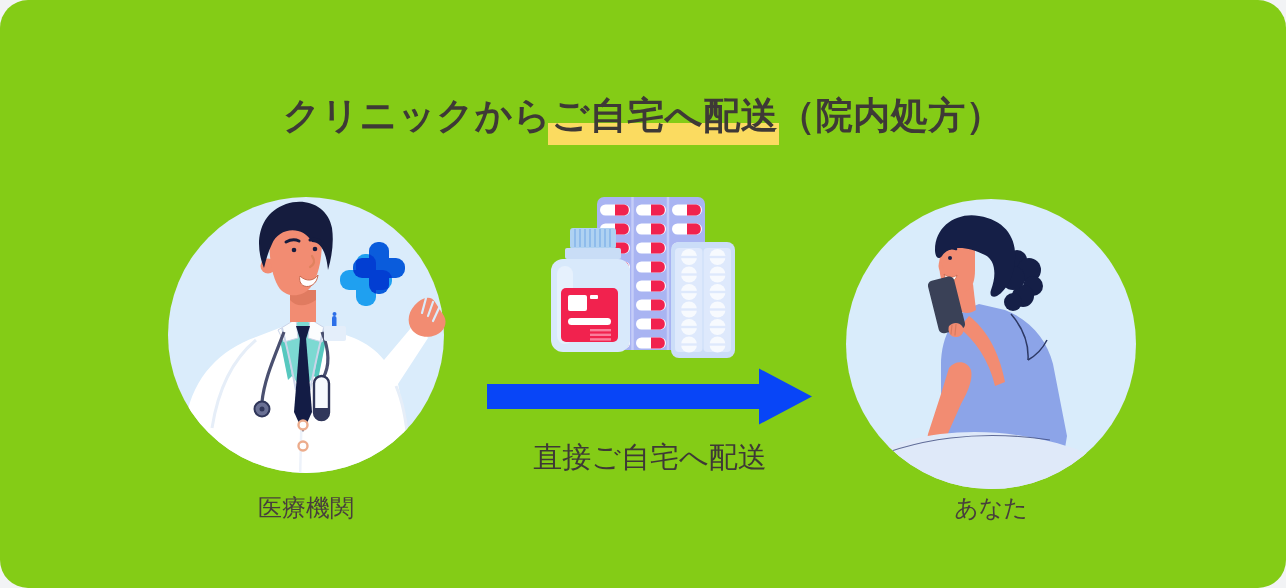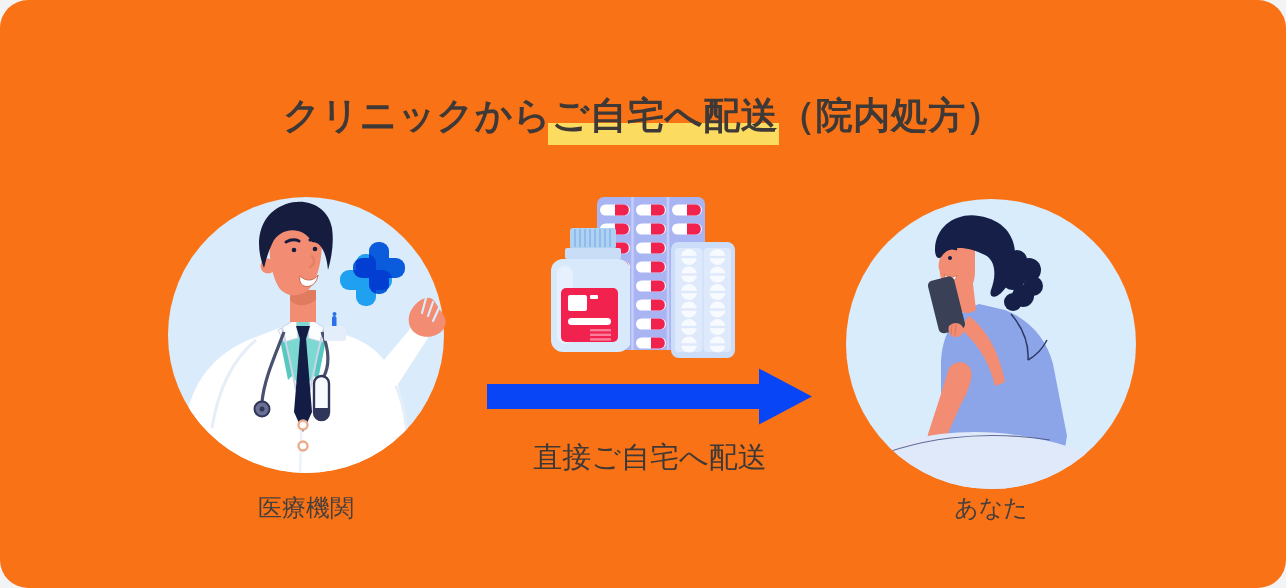--- a/index.html
+++ b/index.html
@@ -1,17 +1,17 @@
 <!DOCTYPE html>
 <html><head>
 <meta charset="utf-8">
 <style>
   html,body{margin:0;padding:0;background:#f2f3f5;}
   body{font-family:"DejaVu Sans","Liberation Sans",sans-serif;}
-  .card{position:relative;width:1286px;height:588px;background:#f97316;border-radius:28px;overflow:hidden;margin:0 auto;}
+  .card{position:relative;width:1286px;height:588px;background:#84cc16;border-radius:28px;overflow:hidden;margin:0 auto;}
   .title{position:absolute;top:70px;left:0;width:1286px;text-align:center;
          font-size:37px;font-weight:800;letter-spacing:.5px;color:#3E3936;line-height:1.15;}
   .title .hl{position:relative;z-index:0;}
   .title .hl::after{content:"";position:absolute;left:-3px;right:-1px;bottom:-8px;height:22px;
          background:var(--hl,#FBDB60);z-index:-1;}
   .figure{position:absolute;}
   .fig-left{left:160px;top:180px;width:290px;height:300px;}
   .fig-right{left:845px;top:198px;width:292px;height:292px;}
   .fig-med{left:548px;top:188px;width:200px;height:182px;}
   .fig-arrow{left:487px;top:367px;width:326px;height:60px;}

